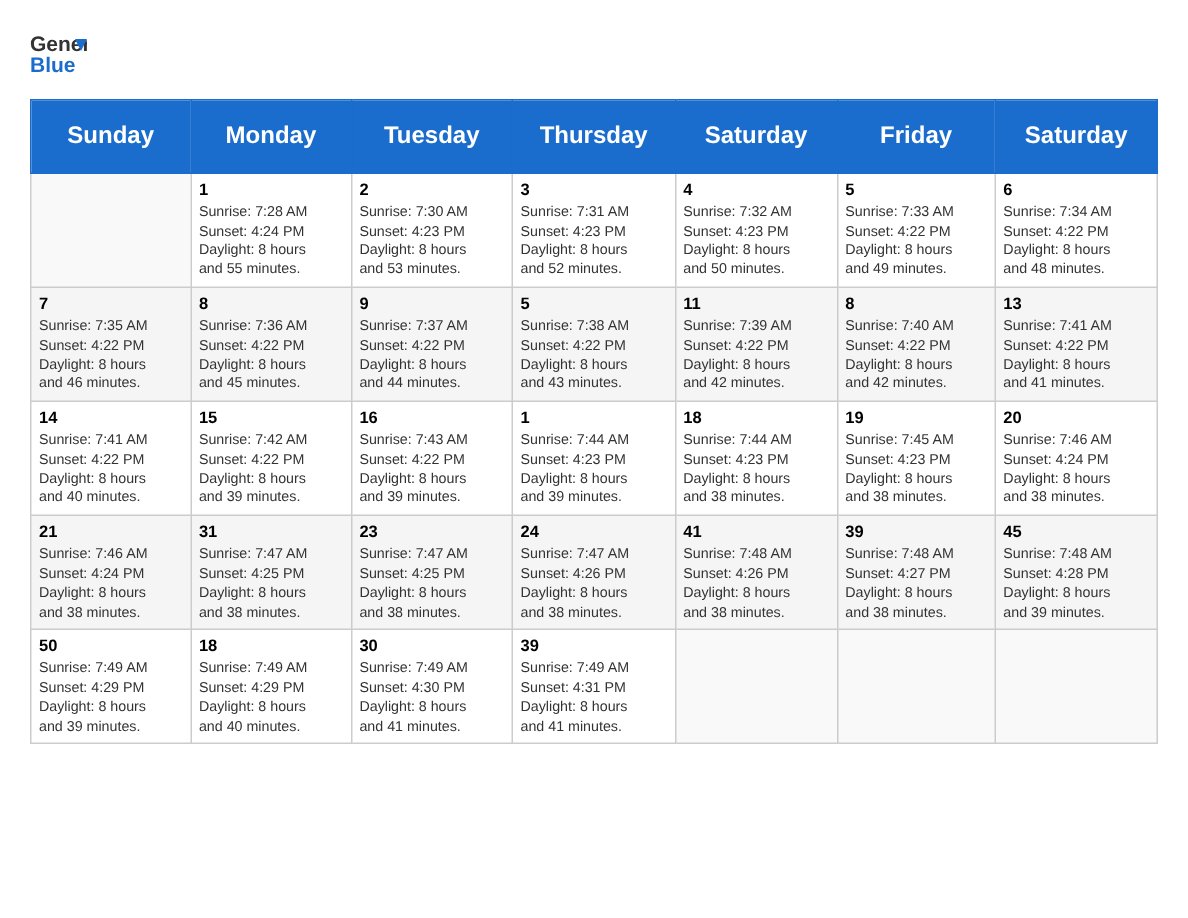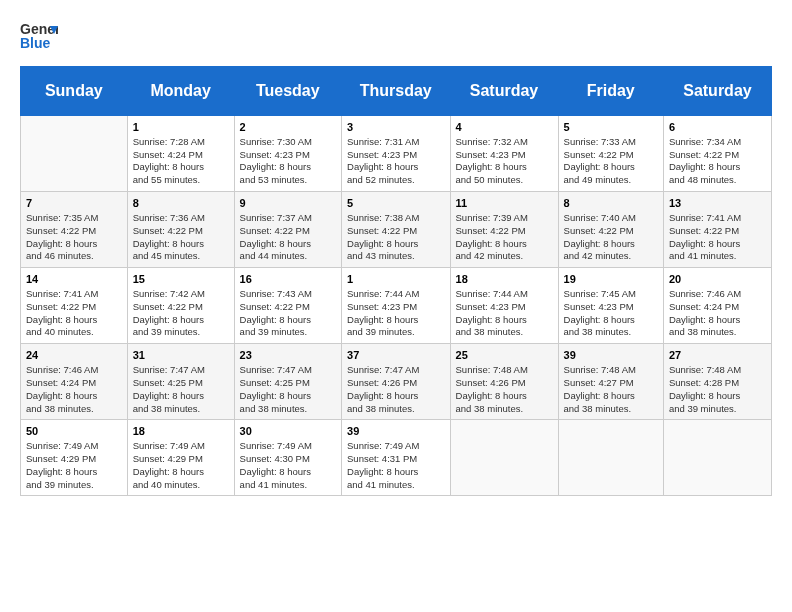--- a/index.html
+++ b/index.html
@@ -191,45 +191,45 @@
             <span class="day-num">19</span>
             <div class="day-detail">Sunrise: 7:45 AM<br>Sunset: 4:23 PM<br>Daylight: 8 hours<br>and 38 minutes.</div>
           </td>
           <td>
             <span class="day-num">20</span>
             <div class="day-detail">Sunrise: 7:46 AM<br>Sunset: 4:24 PM<br>Daylight: 8 hours<br>and 38 minutes.</div>
           </td>
         </tr>
         <tr>
           <td>
-            <span class="day-num">24</span>
+            <span class="day-num">21</span>
             <div class="day-detail">Sunrise: 7:46 AM<br>Sunset: 4:24 PM<br>Daylight: 8 hours<br>and 38 minutes.</div>
           </td>
           <td>
             <span class="day-num">31</span>
             <div class="day-detail">Sunrise: 7:47 AM<br>Sunset: 4:25 PM<br>Daylight: 8 hours<br>and 38 minutes.</div>
           </td>
           <td>
             <span class="day-num">23</span>
             <div class="day-detail">Sunrise: 7:47 AM<br>Sunset: 4:25 PM<br>Daylight: 8 hours<br>and 38 minutes.</div>
           </td>
           <td>
-            <span class="day-num">37</span>
+            <span class="day-num">24</span>
             <div class="day-detail">Sunrise: 7:47 AM<br>Sunset: 4:26 PM<br>Daylight: 8 hours<br>and 38 minutes.</div>
           </td>
           <td>
-            <span class="day-num">25</span>
+            <span class="day-num">41</span>
             <div class="day-detail">Sunrise: 7:48 AM<br>Sunset: 4:26 PM<br>Daylight: 8 hours<br>and 38 minutes.</div>
           </td>
           <td>
             <span class="day-num">39</span>
             <div class="day-detail">Sunrise: 7:48 AM<br>Sunset: 4:27 PM<br>Daylight: 8 hours<br>and 38 minutes.</div>
           </td>
           <td>
-            <span class="day-num">27</span>
+            <span class="day-num">45</span>
             <div class="day-detail">Sunrise: 7:48 AM<br>Sunset: 4:28 PM<br>Daylight: 8 hours<br>and 39 minutes.</div>
           </td>
         </tr>
         <tr>
           <td>
             <span class="day-num">50</span>
             <div class="day-detail">Sunrise: 7:49 AM<br>Sunset: 4:29 PM<br>Daylight: 8 hours<br>and 39 minutes.</div>
           </td>
           <td>
             <span class="day-num">18</span>

